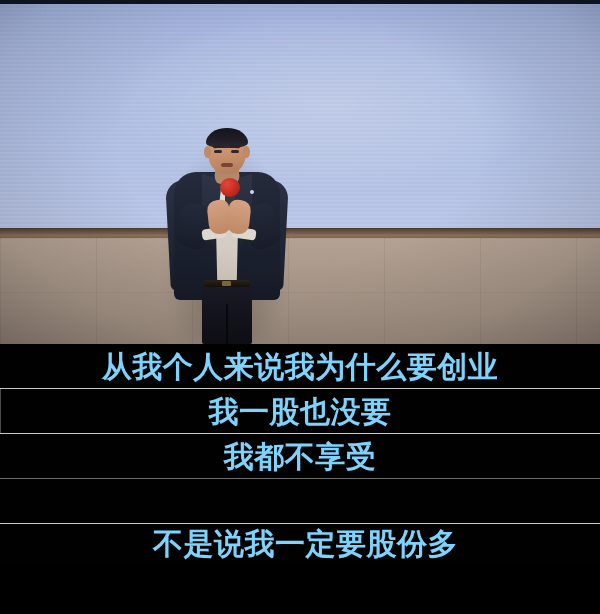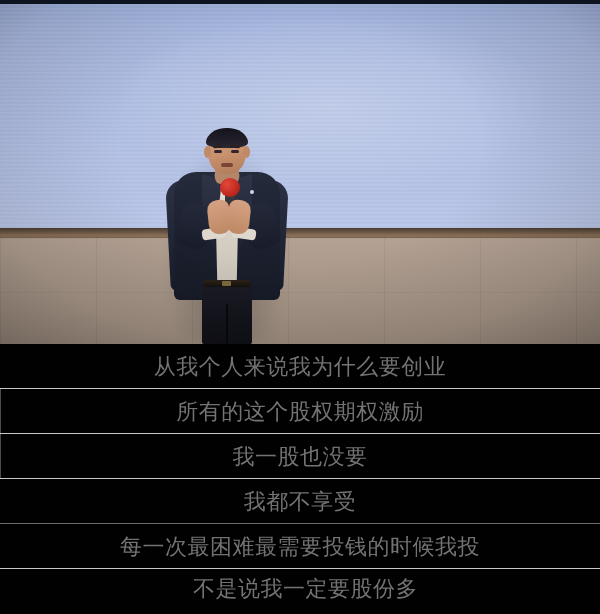--- a/index.html
+++ b/index.html
@@ -379,23 +379,23 @@
     display: flex;
     align-items: center;
     justify-content: center;
     box-sizing: border-box;
   }
   .subtitle-band:last-child {
     height: 39px;
     padding-left: 11px;
   }
   .subtitle-text {
-    color: #737373;
-    font-size: 22px;
-    font-weight: 400;
+    color: #7dd3fc;
+    font-size: 30px;
+    font-weight: 700;
     letter-spacing: 0.5px;
     line-height: 1;
     text-shadow:
       0 0 1px rgba(0,0,0,0.9),
       1px 1px 0 rgba(0,0,0,0.85),
       -1px 1px 0 rgba(0,0,0,0.85);
     white-space: nowrap;
     user-select: none;
   }
   .band-sep {
@@ -478,39 +478,33 @@
     <div class="frame-vignette"></div>
   </div>
 
   <div class="subtitle-stack">
 
     <div class="subtitle-band">
       <span class="subtitle-text">从我个人来说我为什么要创业</span>
       <div class="band-sep"></div>
     </div>
 
-    <div class="subtitle-band">
-      <div class="band-edge-l"></div>
-      <span class="subtitle-text">所有的这个股权期权激励</span>
-      <div class="band-sep"></div>
-    </div>
 
     <div class="subtitle-band">
       <div class="band-edge-l"></div>
       <span class="subtitle-text">我一股也没要</span>
       <div class="band-sep"></div>
     </div>
 
     <div class="subtitle-band">
       <span class="subtitle-text">我都不享受</span>
       <div class="band-sep dim"></div>
     </div>
 
     <div class="subtitle-band">
-      <span class="subtitle-text">每一次最困难最需要投钱的时候我投</span>
       <div class="band-sep"></div>
     </div>
 
     <div class="subtitle-band">
       <span class="subtitle-text">不是说我一定要股份多</span>
     </div>
 
   </div>
 
 </div>

